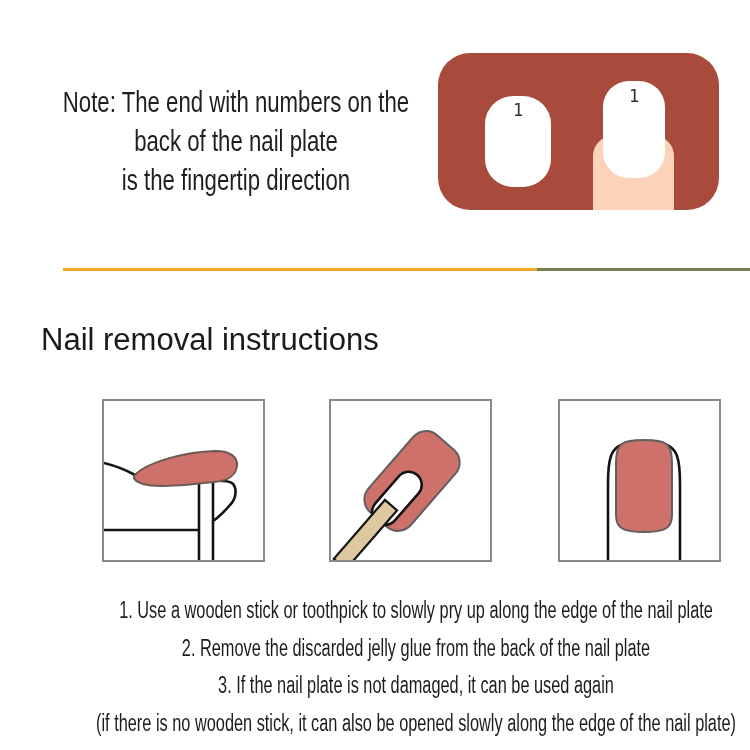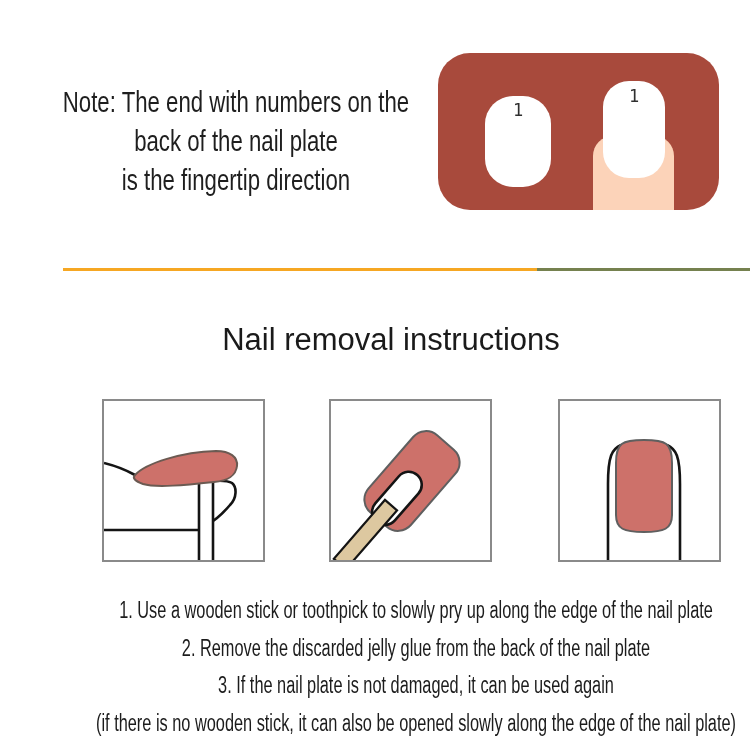--- a/index.html
+++ b/index.html
@@ -28,21 +28,21 @@
   .tip-finger{
     position:absolute;left:155px;top:83px;width:81px;height:74px;
     background:#fcd3b9;border-radius:20px 20px 0 0;
   }
   
   .divider{position:absolute;left:22px;top:268px;width:704px;height:3px;display:flex;}
   .divider .seg-orange{width:474px;height:100%;background:#f6a723;}
   .divider .seg-green{flex:1;height:100%;background:#75814f;}
   
   .section-title{
-    position:absolute;left:0;top:322px;width:700px;text-align:center;
+    position:absolute;left:0;top:322px;width:700px;text-align:left;
     font-size:31px;line-height:36px;color:#1a1a1a;
   }
   
   .step-box{
     position:absolute;top:399px;width:163px;height:163px;
     border:2px solid #8a8a8a;box-sizing:border-box;background:#fff;
   }
   .step-box.b1{left:61px;} .step-box.b2{left:288px;} .step-box.b3{left:517px;}
   .step-box svg{display:block;width:100%;height:100%;}
   

